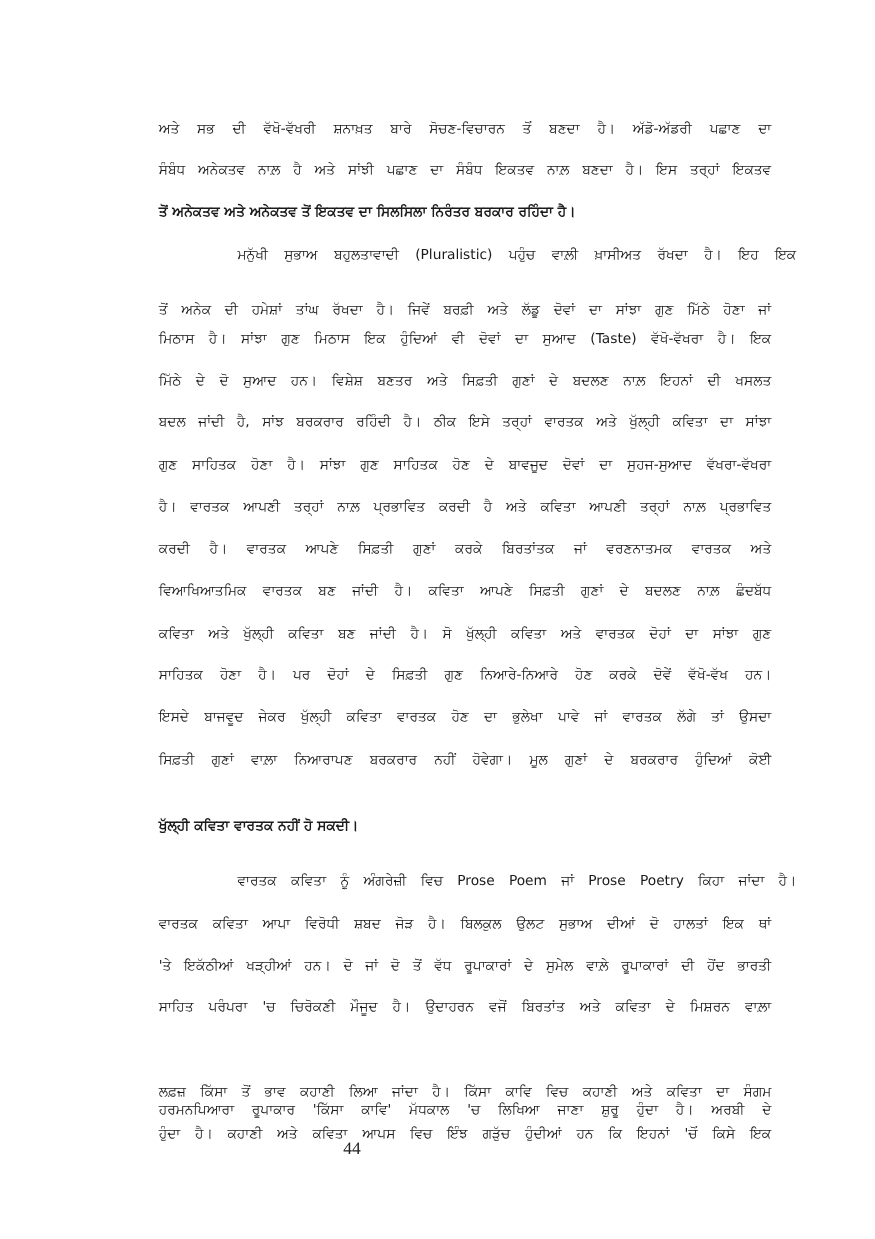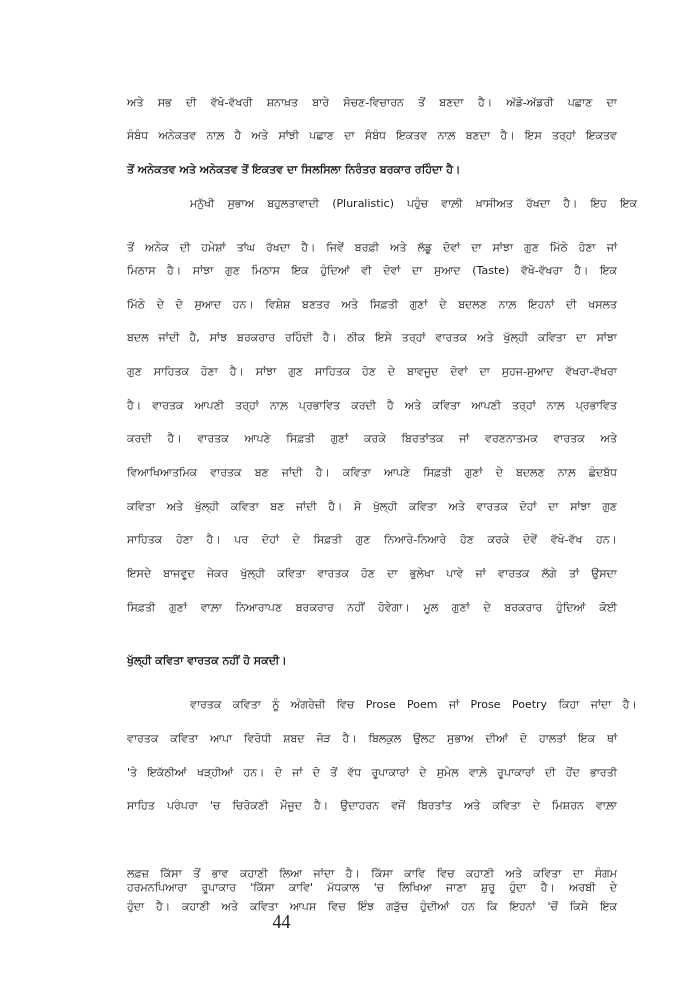--- a/index.html
+++ b/index.html
@@ -46,21 +46,21 @@
       font-weight: bold;
       text-align-last: left;
     }
     .page-number {
       position: absolute;
       left: 0;
       width: 563px;
       top: 907px;
       text-align: center;
       font-family: "Liberation Serif", serif;
-      font-size: 18px;
+      font-size: 14px;
       color: #222;
     }
   </style>
 </head>
 <body>
 
 <div class="page">
 
   <div>
     <div class="line" style="top:88px">ਅਤੇ ਸਭ ਦੀ ਵੱਖੋ-ਵੱਖਰੀ ਸ਼ਨਾਖ਼ਤ ਬਾਰੇ ਸੋਚਣ-ਵਿਚਾਰਨ ਤੋਂ ਬਣਦਾ ਹੈ। ਅੱਡੋ-ਅੱਡਰੀ ਪਛਾਣ ਦਾ</div>

